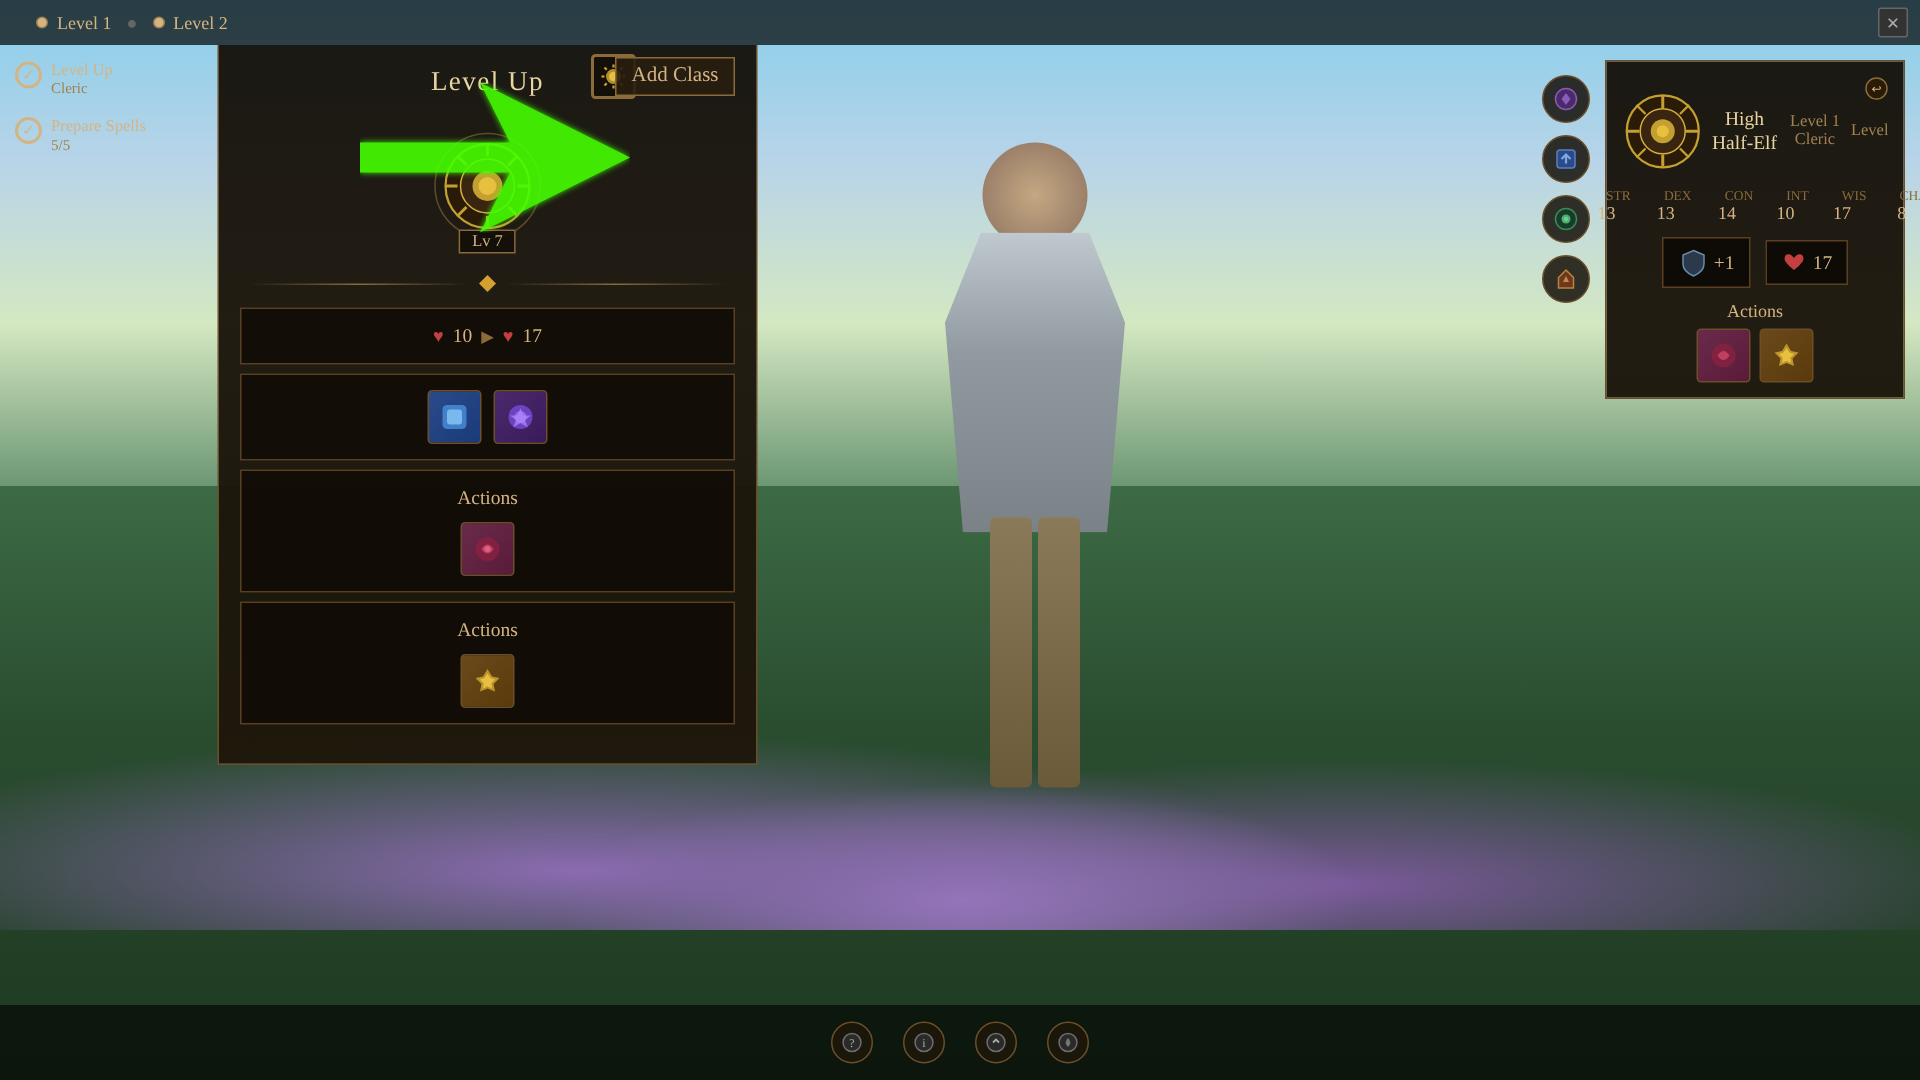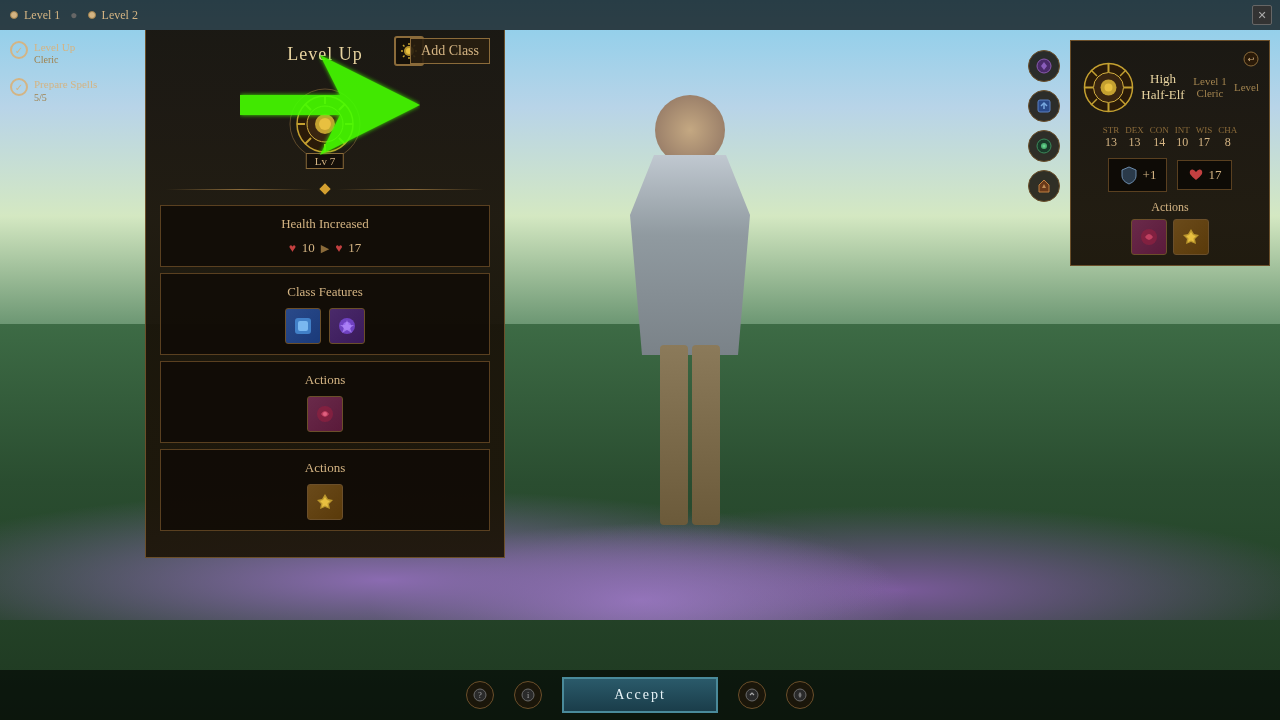--- a/index.html
+++ b/index.html
@@ -49,21 +49,21 @@
     }
 
     
     #top-bar {
       position: absolute;
       top: 0; left: 0; right: 0;
       height: 30px;
       background: rgba(0,0,0,0.7);
       display: flex;
       align-items: center;
-      padding: 0 10px;
+      padding: 0 24px;
       z-index: 10;
     }
 
     .level-indicator {
       display: flex;
       align-items: center;
       gap: 6px;
       color: #d4b483;
       font-size: 12px;
     }
@@ -361,20 +361,21 @@
     }
 
     .stat-item {
       text-align: center;
     }
 
     .stat-label {
       color: #8b6b3a;
       font-size: 9px;
       display: block;
+      margin-left: 16px;
     }
 
     .stat-value {
       color: #d4b483;
       font-size: 12px;
       display: block;
     }
 
     .char-info-row {
       display: flex;
@@ -605,32 +606,30 @@
         </svg>
         <div class="class-level-badge">Lv 7</div>
       </div>
     </div>
 
     <div class="ornate-divider">
       <div class="divider-diamond"></div>
     </div>
 
     <div class="feature-card">
-      <div class="feature-card-title">Health Increased</div>
       <div class="health-row">
         <span class="heart-icon">♥</span>
         <span class="health-num">10</span>
         <span class="arrow-right">▶</span>
         <span class="heart-icon">♥</span>
         <span class="health-num">17</span>
       </div>
     </div>
 
     <div class="feature-card">
-      <div class="feature-card-title">Class Features</div>
       <div class="feature-icons-row">
         <div class="feature-icon-item icon-blue">
           <svg width="22" height="22" viewBox="0 0 22 22">
             <rect x="3" y="3" width="16" height="16" rx="3" fill="#4a90d9" opacity="0.8"></rect>
             <rect x="6" y="6" width="10" height="10" rx="2" fill="#7ab8f0"></rect>
           </svg>
         </div>
         <div class="feature-icon-item icon-purple">
           <svg width="22" height="22" viewBox="0 0 22 22">
             <circle cx="11" cy="11" r="8" fill="#7a4ad9" opacity="0.8"></circle>
@@ -802,21 +801,20 @@
       <circle cx="8" cy="8" r="6" fill="#2a2a2a" stroke="#6b6b6b" stroke-width="1"></circle>
       <text x="8" y="11" text-anchor="middle" fill="#aaa" font-size="8">?</text>
     </svg>
   </div>
   <div class="bottom-icon-btn">
     <svg width="16" height="16" viewBox="0 0 16 16">
       <circle cx="8" cy="8" r="6" fill="#2a2a2a" stroke="#6b6b6b" stroke-width="1"></circle>
       <text x="8" y="11" text-anchor="middle" fill="#aaa" font-size="8">i</text>
     </svg>
   </div>
-  <button id="accept-btn">Accept</button>
   <div class="bottom-icon-btn">
     <svg width="16" height="16" viewBox="0 0 16 16">
       <circle cx="8" cy="8" r="6" fill="#2a2a2a" stroke="#6b6b6b" stroke-width="1"></circle>
       <path d="M6 8 L8 6 L10 8" fill="none" stroke="#aaa" stroke-width="1.2"></path>
     </svg>
   </div>
   <div class="bottom-icon-btn">
     <svg width="16" height="16" viewBox="0 0 16 16">
       <circle cx="8" cy="8" r="6" fill="#2a2a2a" stroke="#6b6b6b" stroke-width="1"></circle>
       <path d="M8 5 Q11 8 8 11 Q5 8 8 5" fill="#aaa" opacity="0.6"></path>

